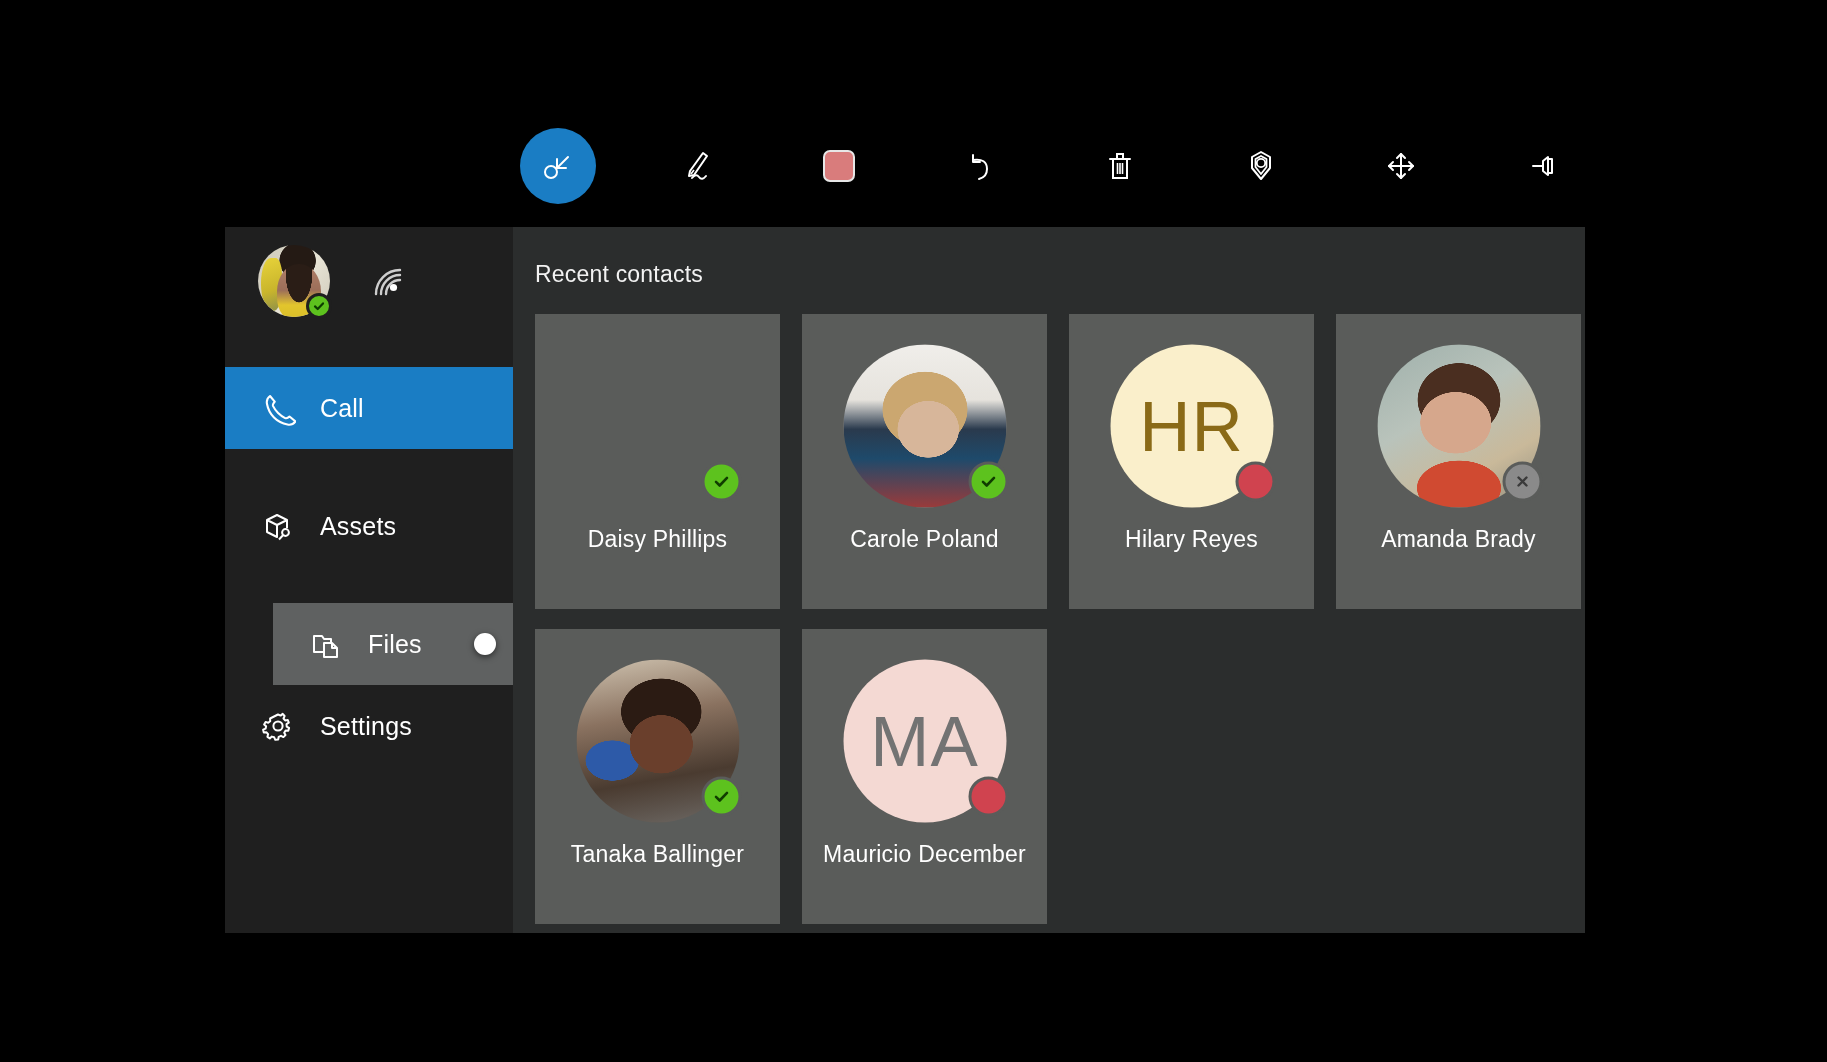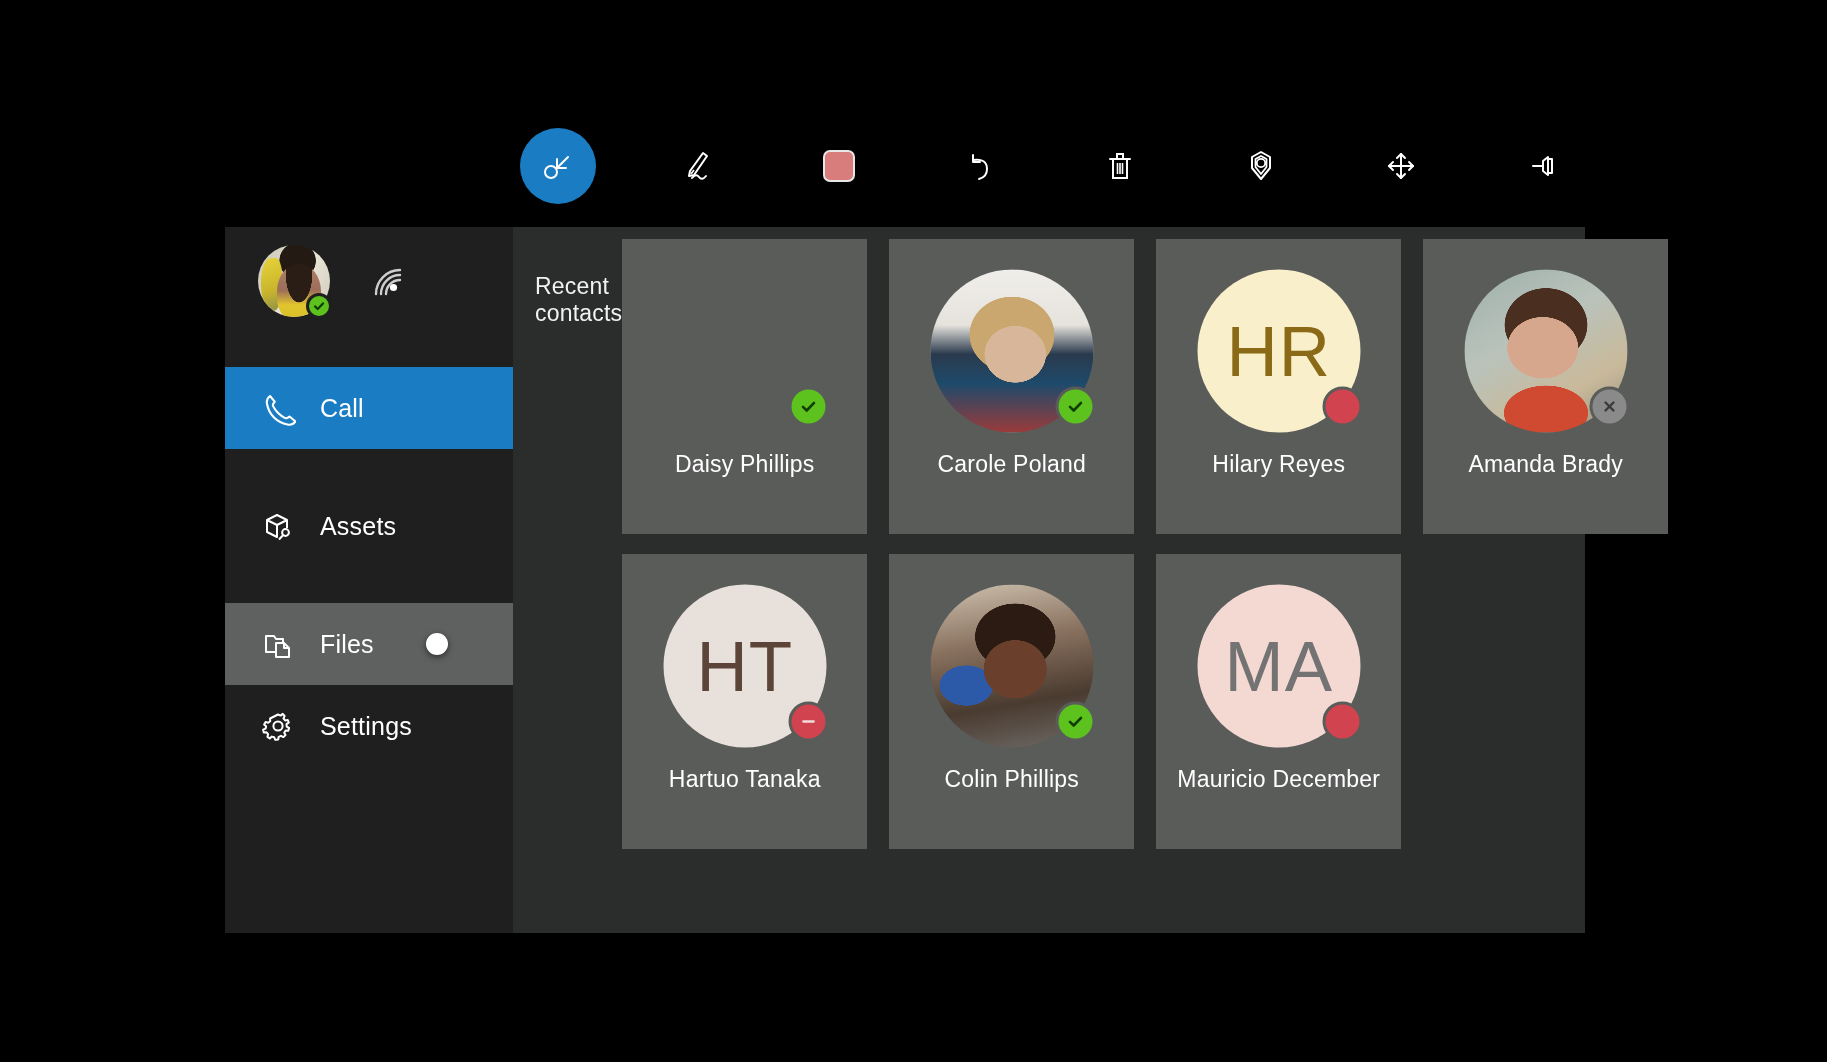--- a/index.html
+++ b/index.html
@@ -90,33 +90,33 @@
 
   .signal { width: 42px; height: 42px; }
 
   .nav { margin-top: 32px; display: flex; flex-direction: column; }
   .nav-item {
     height: 82px; display: flex; align-items: center;
     padding-left: 33px; gap: 22px; cursor: pointer;
     color: #FFFFFF;
   }
   .nav-item.selected { background: #1A7DC4; }
-  .nav-item.hovered { background: #5F6161; }
+  .nav-item.hovered { background: #5F6161; margin-left: 48px; }
   .nav-label { font-size: 25px; letter-spacing: .2px; }
   .nav-icon { width: 40px; height: 40px; flex: 0 0 40px; display:flex; align-items:center; justify-content:center;}
   .nav-gap { height: 36px; }
   .cursor-dot {
     width: 22px; height: 22px; border-radius: 50%; background: #fff;
     margin-left: 30px; box-shadow: 0 2px 6px rgba(0,0,0,.55);
   }
   .nav-spacer { flex: 1 1 auto; }
   .nav-item.bottom { margin-bottom: 28px; }
 
   
-  .content { flex: 1 1 auto; display: flex; flex-direction: row; padding: 12px 0 0 22px; }
+  .content { flex: 1 1 auto; display: flex; flex-direction: column; padding: 0 0 0 22px; }
   .content-title {
     color: #F2F2F2; font-size: 23px; padding: 34px 0 26px 0; letter-spacing: .2px;
   }
   .grid {
     display: grid;
     grid-template-columns: repeat(4, 245px);
     grid-auto-rows: 295px;
     gap: 20px 22px;
   }
   .tile {
@@ -380,44 +380,31 @@
             <div class="avatar-circle ph-amanda"></div>
             <div class="badge lg badge-offline">
               <svg width="22" height="22" viewBox="0 0 22 22">
                   <path d="M7 7 L15 15 M15 7 L7 15" fill="none" stroke="#3a3a3a" stroke-width="2.4" stroke-linecap="round"></path>
                 </svg>
             </div>
           </div>
           <div class="tile-label">Amanda Brady</div>
         </div>
 
-        <div class="tile">
-          <div class="avatar-wrap">
-            <div class="avatar-circle initials-ht">
-              <span class="initials">HT</span>
-            </div>
-            <div class="badge lg badge-dnd">
-              <svg width="22" height="22" viewBox="0 0 22 22">
-                  <path d="M6 11 H16" fill="none" stroke="#f2dcdc" stroke-width="2.6" stroke-linecap="round"></path>
-                </svg>
-            </div>
-          </div>
-          <div class="tile-label">Hartuo Tanaka</div>
-        </div>
 
         <div class="tile">
           <div class="avatar-wrap">
             <div class="avatar-circle ph-colin"></div>
             <div class="badge lg badge-available">
               <svg width="20" height="20" viewBox="0 0 20 20">
                   <path d="M4.5 10.4 L8.2 14 L15.5 6.4" fill="none" stroke="#103d00" stroke-width="2.6" stroke-linecap="round" stroke-linejoin="round"></path>
                 </svg>
             </div>
           </div>
-          <div class="tile-label">Colin Phillips</div>
+          <div class="tile-label">Tanaka Ballinger</div>
         </div>
 
         <div class="tile">
           <div class="avatar-wrap">
             <div class="avatar-circle initials-ma">
               <span class="initials">MA</span>
             </div>
             <div class="badge lg badge-busy"></div>
           </div>
           <div class="tile-label">Mauricio December</div>

